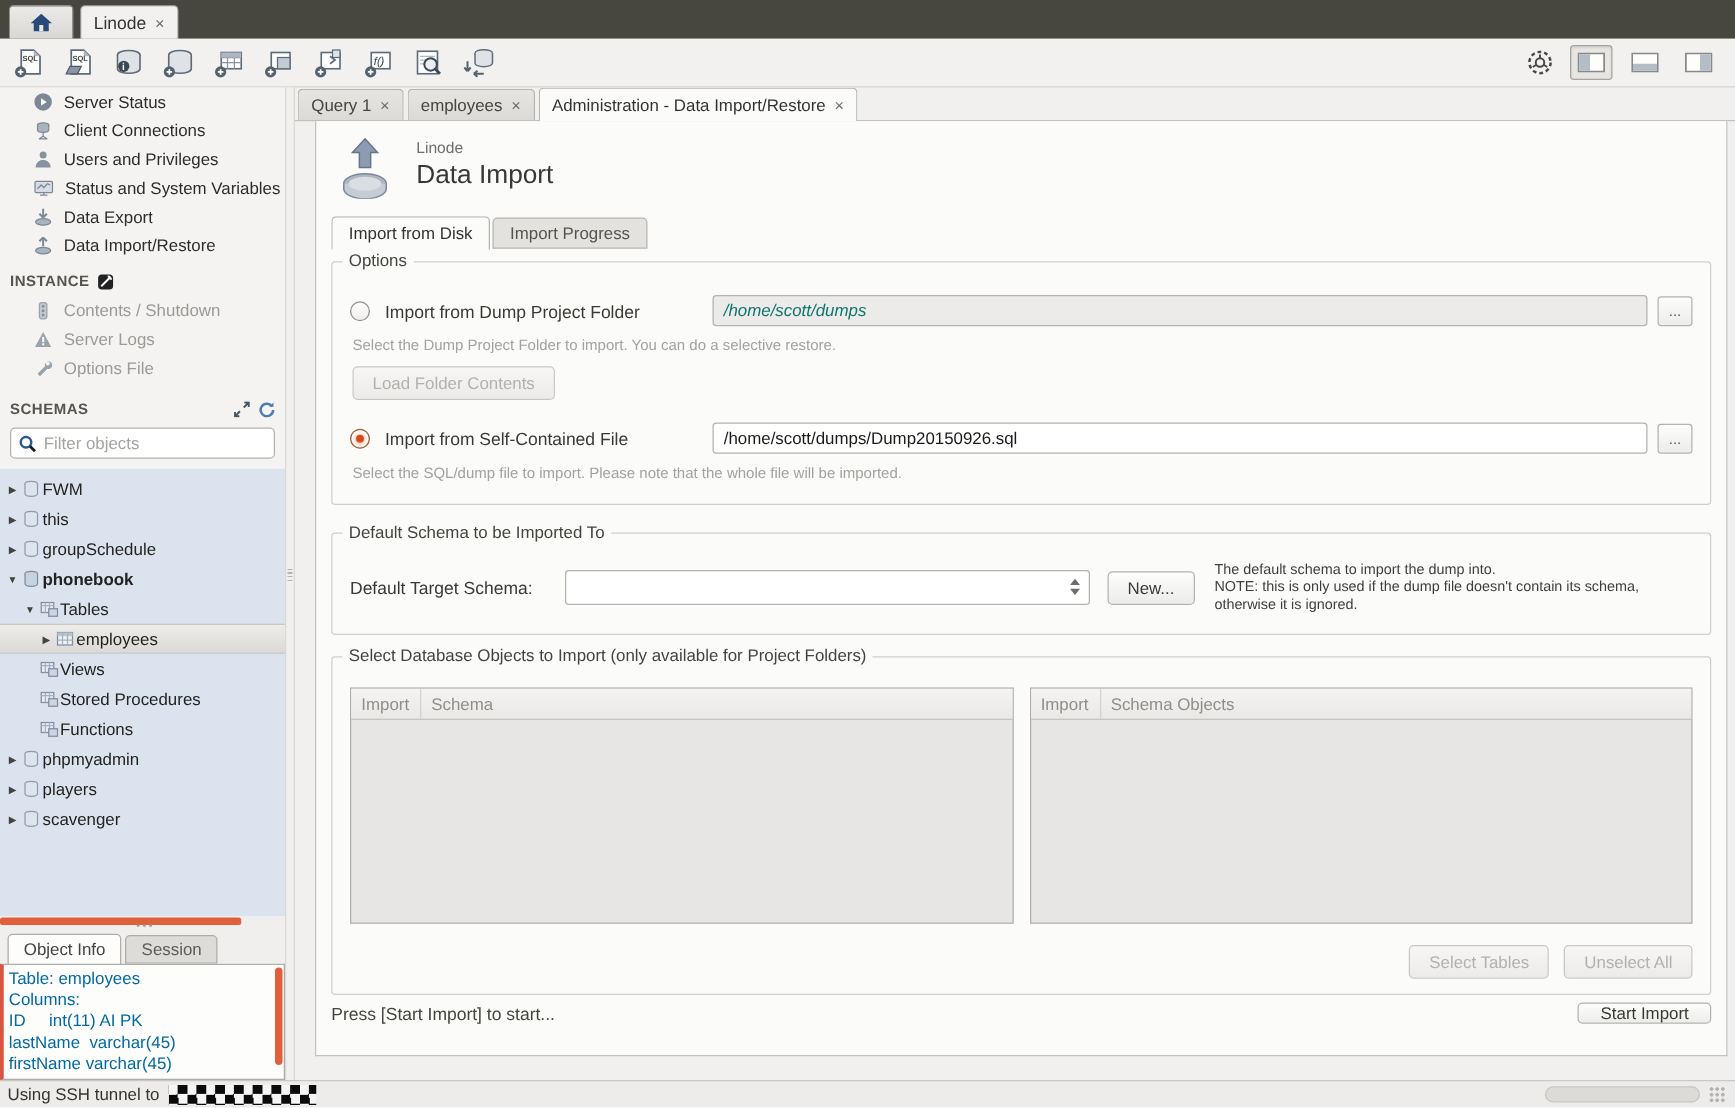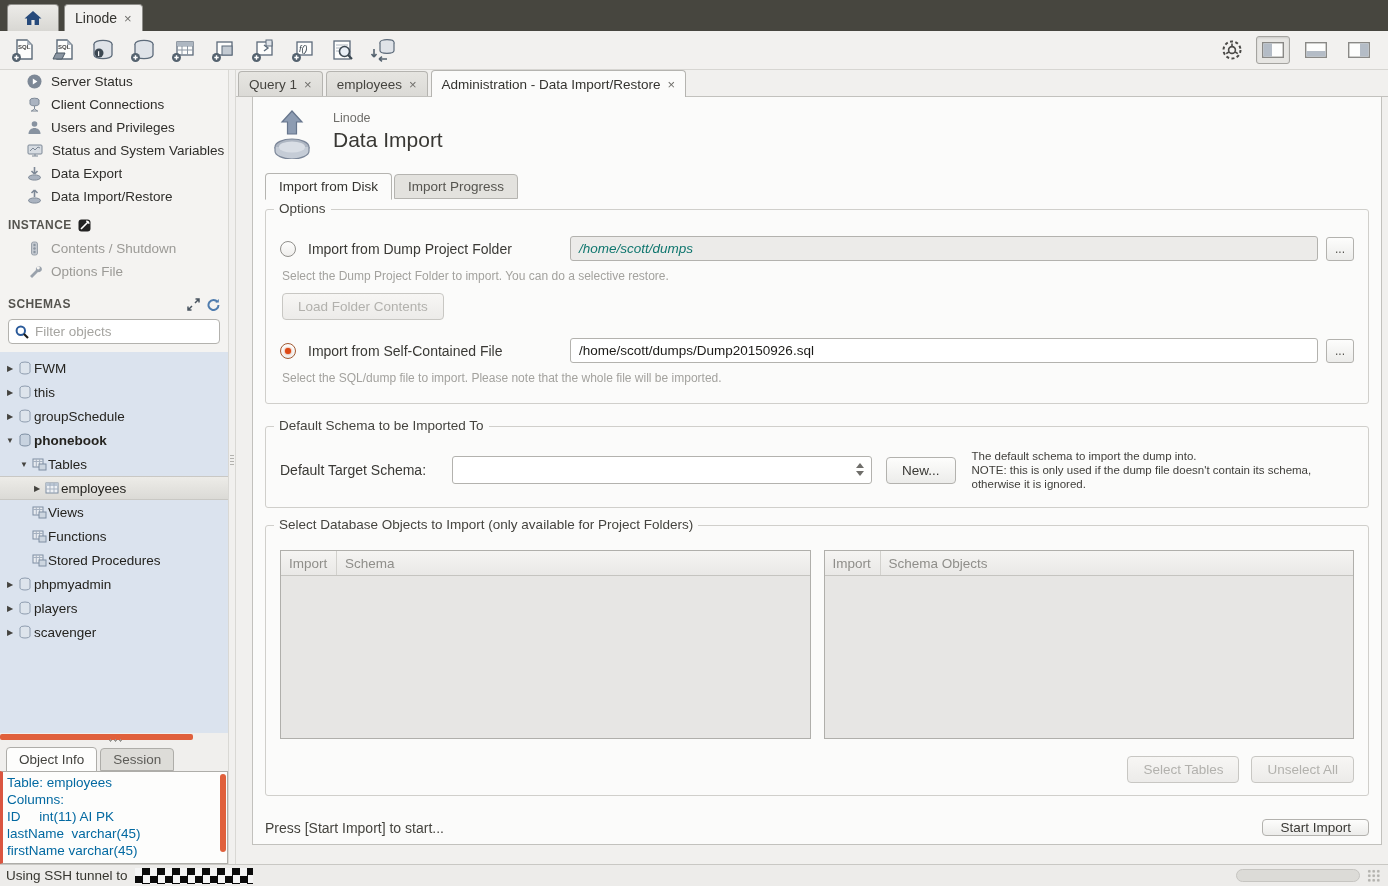--- a/index.html
+++ b/index.html
@@ -106,21 +106,21 @@
   .combohelp { font-size:11.5px; color:#3f3e3a; line-height:14px; margin-left:16px; }
 
   .gobjects { margin-top:17px; padding:24px 14px 12px 14px; }
   .tablesrow { display:flex; gap:13px; }
   .dbtable { flex:1; border:1px solid #b0afab; background:#e7e6e4; height:189px; display:flex; flex-direction:column; }
   .thead { height:25px; background:linear-gradient(#f5f4f2,#e9e8e6); border-bottom:1px solid #c5c4c0; display:flex; align-items:center; font-size:13.5px; color:#8f8e8a; flex:0 0 auto; }
   .thc1 { width:56px; padding-left:8px; border-right:1px solid #d2d1cd; height:100%; display:flex; align-items:center; }
   .thc2 { padding-left:8px; }
   .objbtns { display:flex; justify-content:flex-end; gap:12px; margin-top:17px; }
 
-  .pfooter { display:flex; align-items:center; margin-top:23px; }
+  .pfooter { display:flex; align-items:center; margin-top:6px; }
   .pstatus { font-size:14px; color:#45443f; }
   .startbtn { margin-left:auto; height:17px; padding:0 17px; }
 
   
   .statusbar { height:22px; flex:0 0 auto; background:#edecea; border-top:1px solid #c9c8c4; display:flex; align-items:center; padding:0 6px; gap:7px; font-size:13.5px; color:#36352f; }
   .checker { width:118px; height:16px; background:repeating-conic-gradient(#0b0b0b 0% 25%,#f5f5f5 0% 50%); background-size:15px 15px; }
   .sbpill { margin-left:auto; width:124px; height:13px; background:#dcdbd7; border:1px solid #c6c5c1; border-radius:7px; }
   .sbgrip { width:13px; height:13px; margin-right:2px;
             background:radial-gradient(circle,#b1b0ac 1.2px,transparent 1.4px); background-size:4.5px 4.5px; }
 
@@ -339,20 +339,30 @@
               <circle cx="7.5" cy="4" r="1.2" fill="#8a94a0"></circle>
               <circle cx="7.5" cy="7.5" r="1.2" fill="#8a94a0"></circle>
               <circle cx="7.5" cy="11" r="1.2" fill="#8a94a0"></circle>
             </svg>
           </span>
         <span class="lbl">Contents / Shutdown</span>
       </div>
       <div class="sitem dis">
         <span class="hicon">
             <svg width="15" height="15" viewBox="0 0 15 15">
+              <path d="M7.5 1.5 L14 13.5 H1 Z" fill="#9aa2ac"></path>
+              <rect x="6.8" y="5.5" width="1.6" height="4.2" fill="#fff"></rect>
+              <rect x="6.8" y="10.6" width="1.6" height="1.6" fill="#fff"></rect>
+            </svg>
+          </span>
+        <span class="lbl">Server Logs</span>
+      </div>
+      <div class="sitem dis">
+        <span class="hicon">
+            <svg width="15" height="15" viewBox="0 0 15 15">
               <path d="M3 12 L9 6 a3 3 0 1 1 2 2 L5 14 Z" fill="#9aa2ac"></path>
               <circle cx="11.2" cy="3.8" r="1.6" fill="#f4f3f1"></circle>
             </svg>
           </span>
         <span class="lbl">Options File</span>
       </div>
 
       <div class="sech schemash">
         <span>SCHEMAS</span>
         <span class="sp"></span>
@@ -455,32 +465,32 @@
         </div>
         <div class="trow tl1">
           <span class="arr"></span>
           <span class="ticon">
               <svg width="15" height="13" viewBox="0 0 15 13">
                 <rect x="1" y="1" width="10" height="8" fill="#e8ecf1" stroke="#7e8ea2"></rect>
                 <path d="M1 3.5 h10 M4.3 1 v8 M7.6 1 v8" stroke="#a5b1c0"></path>
                 <rect x="7" y="6" width="7" height="6" fill="#cdd6e0" stroke="#7e8ea2"></rect>
               </svg>
             </span>
-          <span>Functions</span>
+          <span>Stored Procedures</span>
         </div>
         <div class="trow tl1">
           <span class="arr"></span>
           <span class="ticon">
               <svg width="15" height="13" viewBox="0 0 15 13">
                 <rect x="1" y="1" width="10" height="8" fill="#e8ecf1" stroke="#7e8ea2"></rect>
                 <path d="M1 3.5 h10 M4.3 1 v8 M7.6 1 v8" stroke="#a5b1c0"></path>
                 <rect x="7" y="6" width="7" height="6" fill="#cdd6e0" stroke="#7e8ea2"></rect>
               </svg>
             </span>
-          <span>Stored Procedures</span>
+          <span>Functions</span>
         </div>
         <div class="trow tl0">
           <span class="arr">▶</span>
           <span class="ticon">
               <svg width="14" height="14" viewBox="0 0 14 14">
                 <ellipse cx="7" cy="3" rx="5" ry="2" fill="#dde4ec" stroke="#8e9cae"></ellipse>
                 <path d="M2 3 v8 c0 1.1 2.2 2 5 2 s5 -0.9 5 -2 v-8" fill="#dde4ec" stroke="#8e9cae"></path>
               </svg>
             </span>
           <span>phpmyadmin</span>

